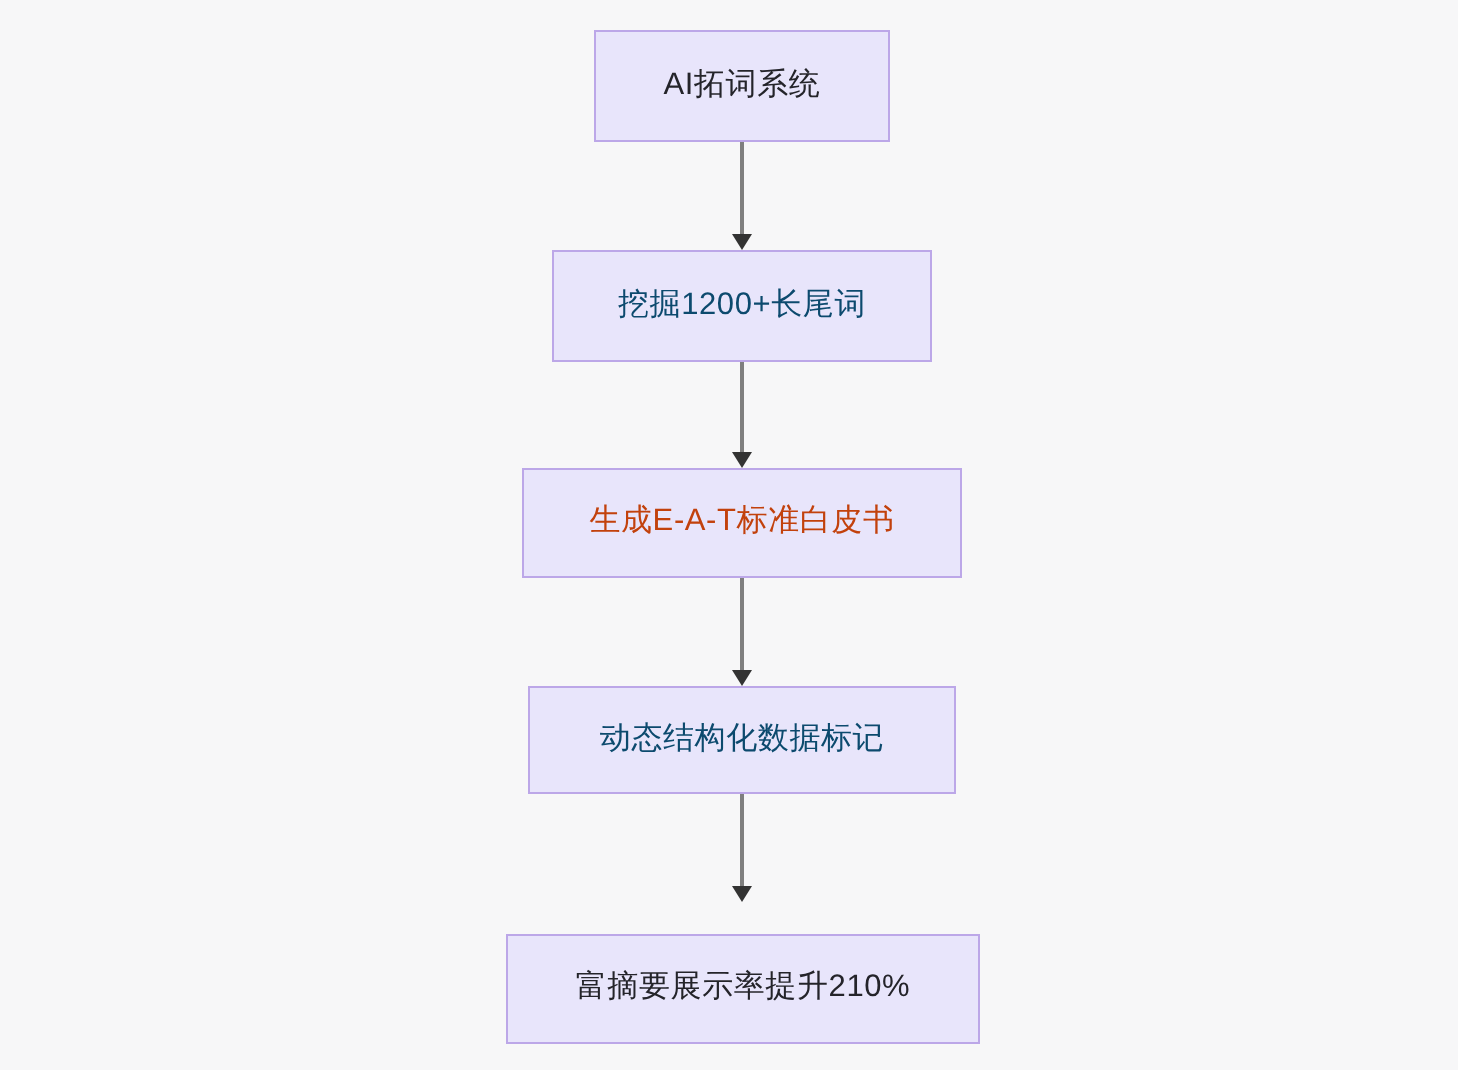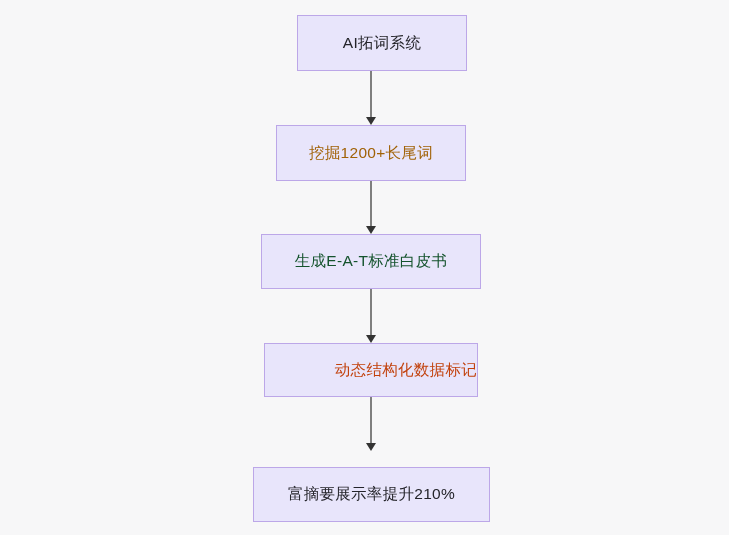--- a/index.html
+++ b/index.html
@@ -51,48 +51,48 @@
     border-left: 5px solid transparent;
     border-right: 5px solid transparent;
     border-top: 8px solid #333333;
   }
 </style>
 </head>
 <body style="background: rgb(247, 247, 248);">
 
 <div id="flow-canvas">
 
-  <div class="node" style="left: 297px; top: 15px; width: 170px; height: 56px; background: rgb(232, 229, 251); border-color: rgb(188, 167, 232); color: rgb(36, 36, 42); justify-content: center;">
+  <div class="node" style="left: 297px; top: 15px; width: 148px; height: 56px; background: rgb(232, 229, 251); border-color: rgb(188, 167, 232); color: rgb(36, 36, 42); justify-content: center;">
     <span>AI拓词系统</span>
   </div>
 
   <div class="edge" style="left: 370px; top: 71px; width: 2px; height: 54px;">
     <div class="edge-line" style="height: 47px; background: rgb(127, 127, 127);"></div>
     <div class="edge-head" style="top: 46px; border-top-color: rgb(51, 51, 51);"></div>
   </div>
 
-  <div class="node" style="left: 276px; top: 125px; width: 190px; height: 56px; background: rgb(232, 229, 251); border-color: rgb(188, 167, 232); color: #a16207;">
+  <div class="node" style="left: 276px; top: 125px; width: 190px; height: 56px; background: rgb(232, 229, 251); border-color: rgb(188, 167, 232); color: #0c4a6e;">
     <span>挖掘1200+长尾词</span>
   </div>
 
   <div class="edge" style="left: 370px; top: 181px; width: 2px; height: 53px;">
     <div class="edge-line" style="height: 46px; background: rgb(127, 127, 127);"></div>
     <div class="edge-head" style="top: 45px; border-top-color: rgb(51, 51, 51);"></div>
   </div>
 
-  <div class="node" style="left: 261px; top: 234px; width: 220px; height: 55px; background: rgb(232, 229, 251); border-color: rgb(188, 167, 232); color: #14532d;">
+  <div class="node" style="left: 261px; top: 234px; width: 220px; height: 55px; background: rgb(232, 229, 251); border-color: rgb(188, 167, 232); color: #c2410c;">
     <span>生成E-A-T标准白皮书</span>
   </div>
 
   <div class="edge" style="left: 370px; top: 289px; width: 2px; height: 54px;">
     <div class="edge-line" style="height: 47px; background: rgb(127, 127, 127);"></div>
     <div class="edge-head" style="top: 46px; border-top-color: rgb(51, 51, 51);"></div>
   </div>
 
-  <div class="node" style="left: 264px; top: 343px; width: 214px; height: 54px; background: rgb(232, 229, 251); border-color: rgb(188, 167, 232); color: #c2410c; justify-content: flex-end;">
+  <div class="node" style="left: 264px; top: 343px; width: 214px; height: 54px; background: rgb(232, 229, 251); border-color: rgb(188, 167, 232); color: #0c4a6e;">
     <span>动态结构化数据标记</span>
   </div>
 
   <div class="edge" style="left: 370px; top: 397px; width: 2px; height: 54px;">
     <div class="edge-line" style="height: 47px; background: rgb(127, 127, 127);"></div>
     <div class="edge-head" style="top: 46px; border-top-color: rgb(51, 51, 51);"></div>
   </div>
 
   <div class="node" style="left: 253px; top: 451px; width: 237px; height: 55px; background: rgb(232, 229, 251); border-color: rgb(188, 167, 232); color: rgb(36, 36, 42); margin-top: 16px;">
     <span>富摘要展示率提升210%</span>

